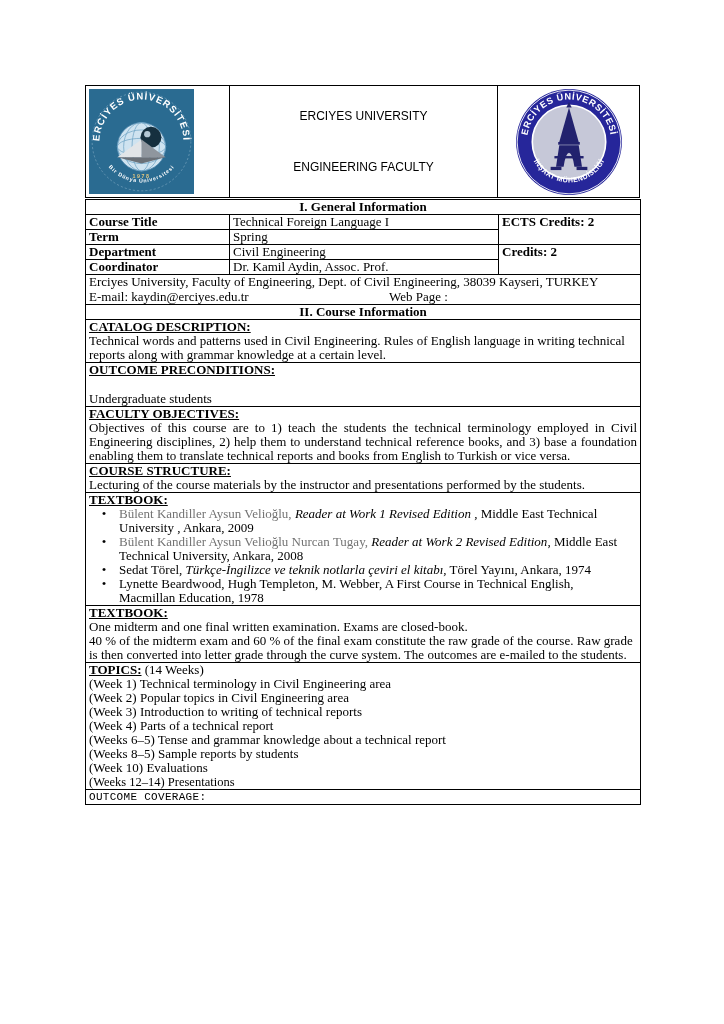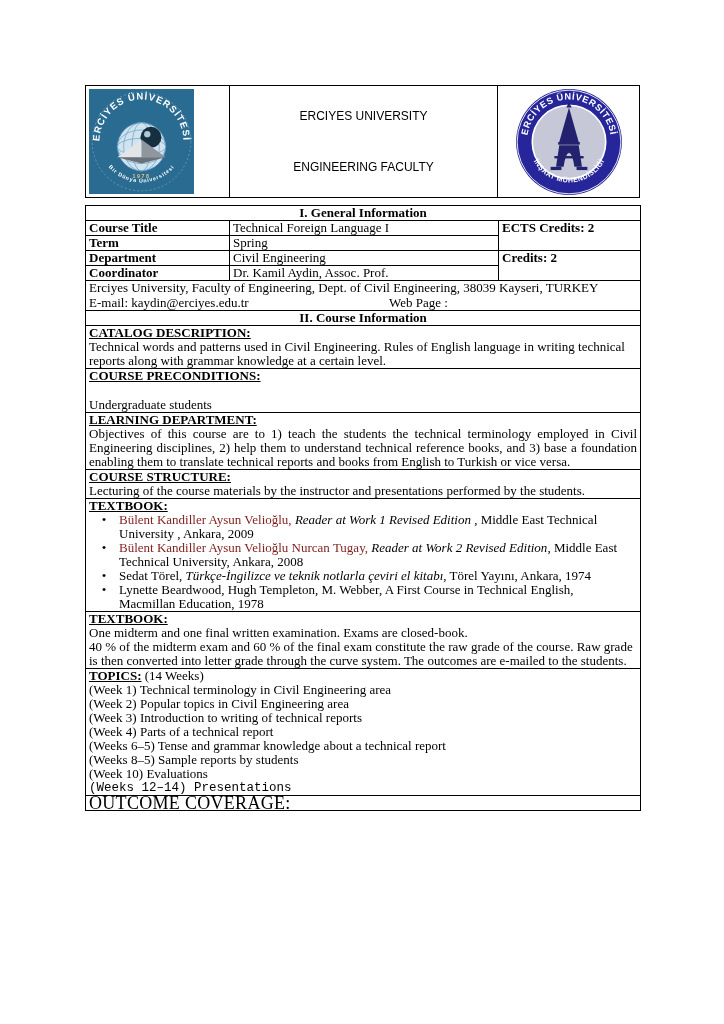--- a/index.html
+++ b/index.html
@@ -12,42 +12,42 @@
   .hcell { height:100%;gap:36px; }
   .hcell-left  { width:144px; border-right:1px solid #000; padding:3px; }
   .hcell-center{ width:269px; border-right:1px solid #000; display:flex; flex-direction:column;
                  align-items:center; justify-content:center;
                  font-family:"Liberation Sans", sans-serif; font-size:12px; line-height:15px; }
   .hcell-right { width:141px; display:flex; align-items:center; justify-content:center; }
   .logo-left-svg  { width:105px; height:105px; display:block; }
   .logo-right-svg { width:108px; height:108px; display:block; }
 
   
-  table.info { width:555px; border-collapse:collapse; table-layout:fixed; margin-top:7px; }
+  table.info { width:555px; border-collapse:collapse; table-layout:fixed; margin-top:1px; }
   table.info td { border:1px solid #000; font-size:13px; line-height:14px; padding:0 3px; vertical-align:top; }
   td.sec-title { text-align:center; font-weight:bold; }
   td.lbl { font-weight:bold; }
   td.merge { vertical-align:middle; font-weight:bold; }
   .addr-line { line-height:14.5px; }
   .email-line { line-height:14.5px; }
   .email-line .email { display:inline-block; width:300px; }
 
   td.section { padding:1px 3px 2px 3px; line-height:14.5px; }
   .h { font-weight:bold; text-decoration:underline; }
   .justify { text-align:justify; }
   .blank { height:14.5px; }
 
   .tb-item { display:flex; }
   .tb-item .bullet { width:30px; text-align:center; flex:0 0 30px; }
   .tb-item .tb-text { flex:1; padding-right:14px; }
-  .seg-orange { color:#7f1d1d; }
+  .seg-orange { color:#737373; }
   .seg-italic { font-style:italic;text-align:center; }
 
-  .sans { font-family:Liberation Mono, monospace; font-size:12.5px; }
-  .outcome-h { font-family:Liberation Serif, serif; font-size:18px; letter-spacing:0.3px; }
+  .sans { font-family:Liberation Serif, serif; font-size:12.5px; }
+  .outcome-h { font-family:Liberation Mono, monospace; font-size:11px; letter-spacing:0.3px; }
 </style>
 </head>
 <body>
 
 <div class="canvas">
   <div class="doc">
 
     <div class="header-table">
       <div class="hcell hcell-left">
         <svg class="logo-left-svg" viewBox="0 0 100 100">
@@ -161,29 +161,29 @@
 
       <tr>
         <td colspan="3" class="section">
           <div class="h">CATALOG DESCRIPTION:</div>
           <div>Technical words and patterns used in Civil Engineering. Rules of English language in writing technical reports along with grammar knowledge at a certain level.</div>
         </td>
       </tr>
 
       <tr>
         <td colspan="3" class="section">
-          <div class="h">COURSE PRECONDITIONS:</div>
+          <div class="h">OUTCOME PRECONDITIONS:</div>
           <div class="blank"></div>
           <div>Undergraduate students</div>
         </td>
       </tr>
 
       <tr>
         <td colspan="3" class="section">
-          <div class="h">LEARNING DEPARTMENT:</div>
+          <div class="h">FACULTY OBJECTIVES:</div>
           <div class="justify">Objectives of this course are to 1) teach the students the technical terminology employed in Civil Engineering disciplines, 2) help them to understand technical reference books, and 3) base a foundation enabling them to translate technical reports and books from English to Turkish or vice versa.</div>
         </td>
       </tr>
 
       <tr>
         <td colspan="3" class="section">
           <div class="h">COURSE STRUCTURE:</div>
           <div>Lecturing of the course materials by the instructor and presentations performed by the students.</div>
         </td>
       </tr>

